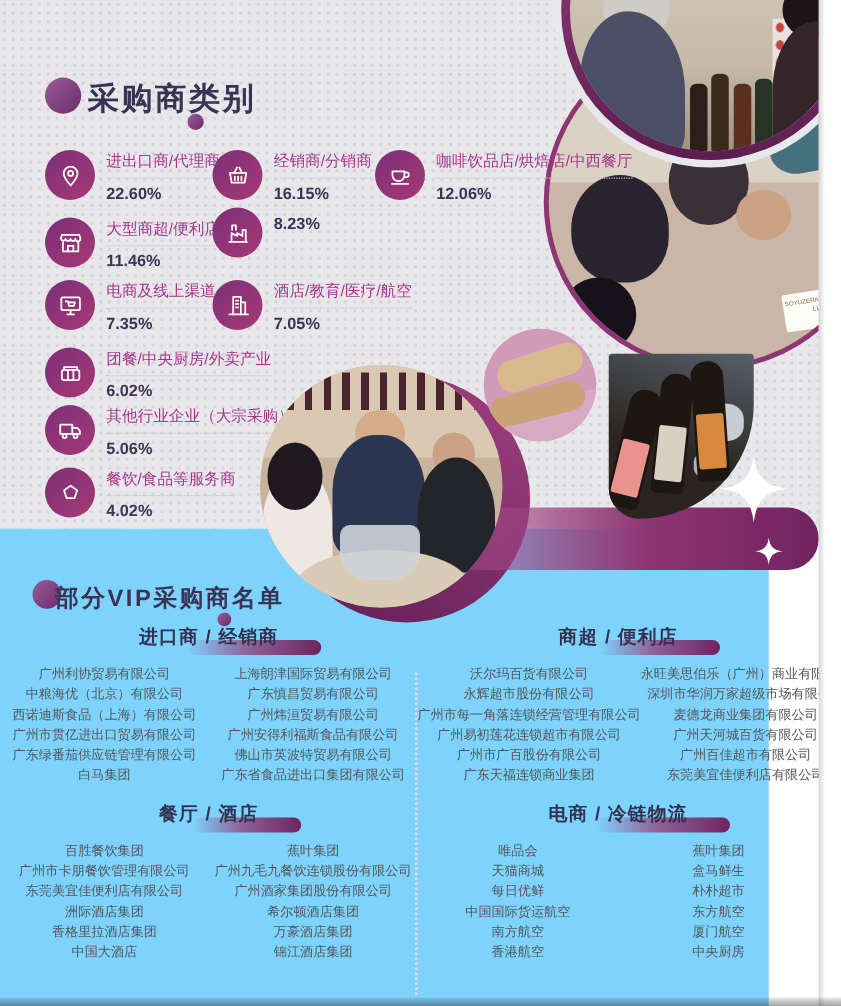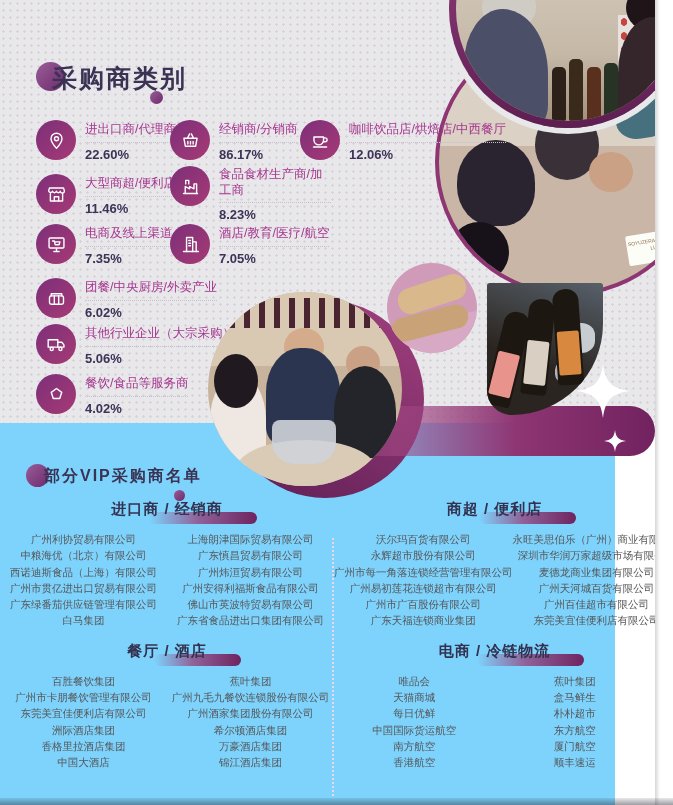--- a/index.html
+++ b/index.html
@@ -10,25 +10,25 @@
   .top-section{position:absolute;left:0;top:0;width:655px;height:423px;background:#e8e7ea;overflow:hidden;z-index:0;}
   .top-section .dots{position:absolute;inset:0;
      background-image:radial-gradient(#d6cdd6 1.1px,transparent 1.4px);
      background-size:7px 7px;opacity:.8;}
 
   
   .sec-title{position:absolute;z-index:5;}
   .sec-title h1{margin:0;font-weight:bold;color:#3a3354;letter-spacing:2px;position:relative;z-index:2;}
   .deco-circle{position:absolute;border-radius:50%;background:linear-gradient(135deg,#9a5d9a,#6d2a6a);z-index:1;}
   .t1{left:52px;top:62px;}
-  .t1 h1{font-size:25px;}
+  .t1 h1{font-size:25px;margin-left:18px;}
   .t1 .big{left:-16px;top:0px;width:29px;height:29px;}
   .t1 .small{left:98px;top:29px;width:13px;height:13px;z-index:3;}
   .t2{left:44px;top:466px;z-index:6;}
-  .t2 h1{font-size:16px;}
+  .t2 h1{font-size:19px;}
   .t2 .big{left:-18px;top:-2px;width:23px;height:23px;}
   .t2 .small{left:130px;top:24px;width:11px;height:11px;z-index:3;}
 
   
   #cat-grid{position:absolute;inset:0;z-index:4;}
   .cat-item{position:absolute;display:flex;align-items:flex-start;}
   .cat-icon{width:40px;height:40px;border-radius:50%;flex:0 0 40px;
      background:linear-gradient(135deg,#7c2f7a,#a63a74);display:flex;align-items:center;justify-content:center;}
   .cat-icon svg{width:21px;height:21px;stroke:#fff;fill:none;stroke-width:1.6;stroke-linecap:round;stroke-linejoin:round;}
   .cat-text{margin-left:9px;padding-top:1px;}
@@ -181,21 +181,21 @@
         <div class="cat-item i1">
           <div class="cat-icon">
             <svg viewBox="0 0 24 24">
               <path d="M4.5 9.5h15l-1.6 9H6.1z"></path>
               <path d="M8.5 9.5 11 4.5M15.5 9.5 13 4.5"></path>
               <path d="M9 13v3M12 13v3M15 13v3"></path>
             </svg>
           </div>
           <div class="cat-text">
             <div class="cat-label">经销商/分销商</div>
-            <div class="cat-value">86.17%</div>
+            <div class="cat-value">16.15%</div>
           </div>
         </div>
 
         <div class="cat-item i2">
           <div class="cat-icon">
             <svg viewBox="0 0 24 24">
               <path d="M4.5 8h11v3.5A5.5 5.5 0 0 1 10 17h0a5.5 5.5 0 0 1-5.5-5.5z"></path>
               <path d="M15.5 9h1.8a2.2 2.2 0 0 1 0 4.4h-1.8"></path>
               <path d="M4 19.5h15"></path>
             </svg>
@@ -222,21 +222,20 @@
 
         <div class="cat-item i4">
           <div class="cat-icon">
             <svg viewBox="0 0 24 24">
               <path d="M4 20h16"></path>
               <path d="M6 20v-8l5 2.6V12l5 2.6V9h3v11"></path>
               <path d="M6.5 9V5h3.5v4"></path>
             </svg>
           </div>
           <div class="cat-text">
-            <div class="cat-label">食品食材生产商/加工商</div>
             <div class="cat-value">8.23%</div>
           </div>
         </div>
 
         <div class="cat-item i5">
           <div class="cat-icon">
             <svg viewBox="0 0 24 24">
               <rect x="3.5" y="4.5" width="17" height="11.5" rx="1.2"></rect>
               <path d="M9 20h6M12 16.5V20"></path>
               <path d="M7.5 8h2l1 4.2h4.4l1-3.2h-5.6"></path>
@@ -395,21 +394,21 @@
               <div class="company">中国国际货运航空</div>
               <div class="company">南方航空</div>
               <div class="company">香港航空</div>
             </div>
             <div class="vip-col">
               <div class="company">蕉叶集团</div>
               <div class="company">盒马鲜生</div>
               <div class="company">朴朴超市</div>
               <div class="company">东方航空</div>
               <div class="company">厦门航空</div>
-              <div class="company">顺丰速运</div>
+              <div class="company">中央厨房</div>
             </div>
           </div>
         </div>
 
     </div>
   </div>
 
   <div class="photo-crescent"></div>
   <div class="photo-tasting">
     <div class="shelf"></div>

